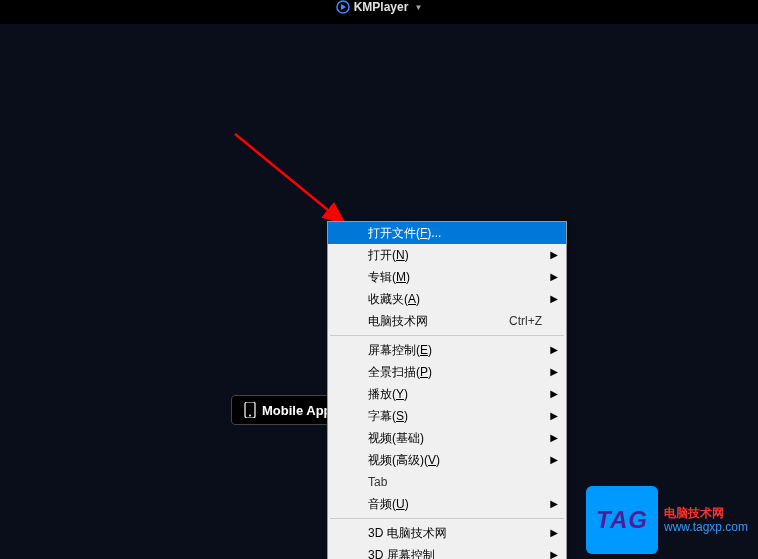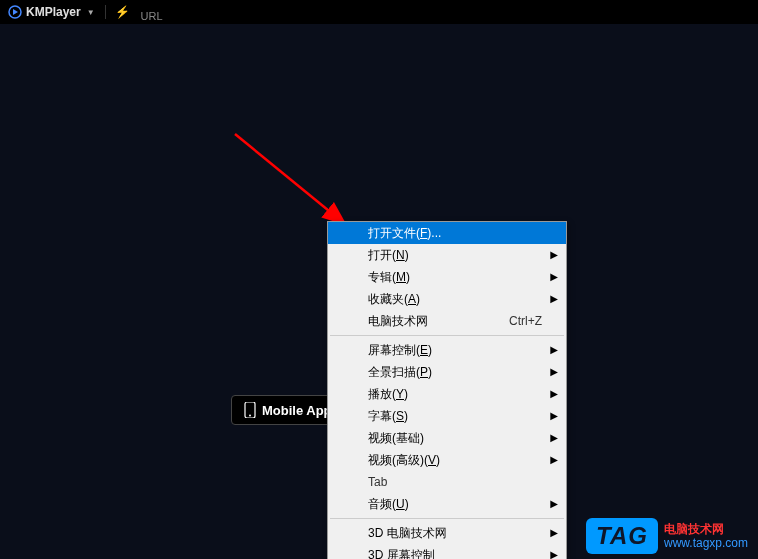--- a/index.html
+++ b/index.html
@@ -15,20 +15,21 @@
       position: relative;
       overflow: hidden;
     }
     .title-bar {
       height: 24px;
       background: #000;
       display: flex;
       align-items: center;
       padding: 0 8px;
       gap: 10px;
+      flex-direction: column;
     }
     .app-logo {
       display: flex;
       align-items: center;
       gap: 4px;
       color: #e0e0e0;
       font-size: 12px;
       font-weight: bold;
     }
     .logo-icon {
@@ -131,24 +132,24 @@
     .watermark {
       position: absolute;
       right: 10px;
       bottom: 5px;
       display: flex;
       align-items: center;
       gap: 6px;
     }
     .tag-badge {
       background: #0099ff;
-      color: #0f172a;
+      color: #4c1d95;
       font-weight: bold;
       font-size: 24px;
-      padding: 4px 10px;
+      padding: 20px 10px;
       border-radius: 6px;
       font-style: italic;
       letter-spacing: 1px;
     }
     .watermark-text {
       display: flex;
       flex-direction: column;
       line-height: 1.2;
     }
     .watermark-title {

